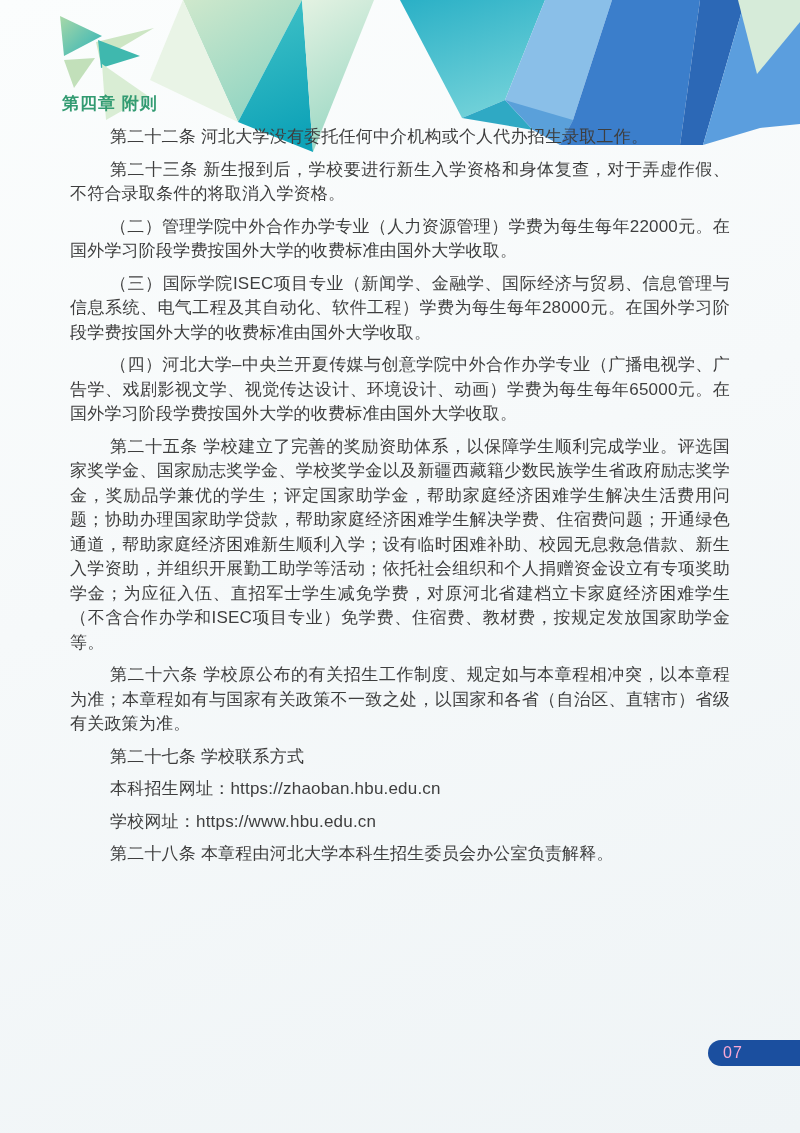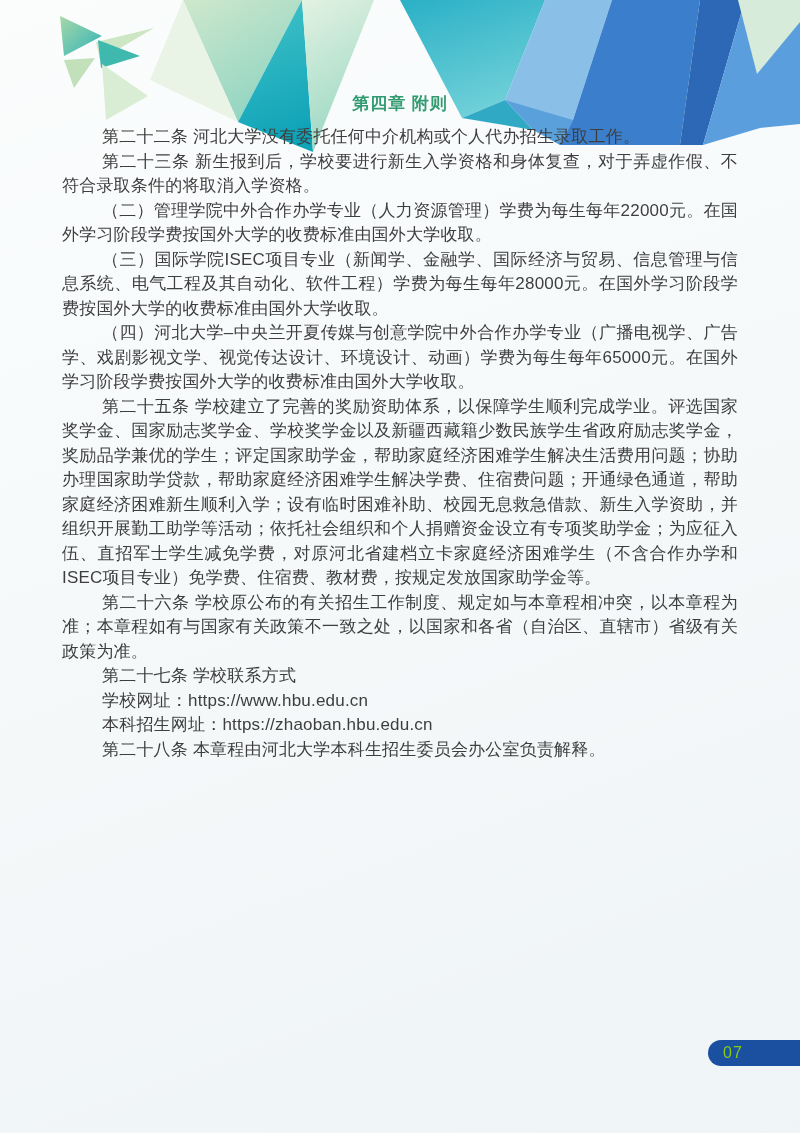--- a/index.html
+++ b/index.html
@@ -26,41 +26,41 @@
     color:#3e3e3e;
     font-size:17px;
     line-height:24.5px;
     text-align:justify;
     z-index:2;
   }
   .chapter-title{
     font-size:17px;
     font-weight:bold;
     color:#339b72;
-    text-align:center;
+    text-align:left;
     margin:0 0 9px 0;
     line-height:24px;
     letter-spacing:1px;
   }
   .content p{
-    margin:0;
+    margin:8px;
     text-indent:40px;
     letter-spacing:0.2px;
   }
   .page-pill{
     position:absolute;
     left:708px;top:1040px;
     width:100px;height:26px;
     background:#1b4f9f;
     border-radius:13px 0 0 13px;
     display:flex;align-items:center;
     z-index:3;
   }
   .page-pill span{
-    color:#84cc16;
+    color:#f9a8d4;
     font-size:16px;
     font-weight:500;
     padding-left:15px;
     letter-spacing:1px;
   }
 </style>
 </head>
 <body>
 
 <div class="page">
@@ -113,22 +113,22 @@
   <div class="content">
     <h1 class="chapter-title">第四章 附则</h1>
     <p>第二十二条 河北大学没有委托任何中介机构或个人代办招生录取工作。</p>
     <p>第二十三条 新生报到后，学校要进行新生入学资格和身体复查，对于弄虚作假、不符合录取条件的将取消入学资格。</p>
     <p>（二）管理学院中外合作办学专业（人力资源管理）学费为每生每年22000元。在国外学习阶段学费按国外大学的收费标准由国外大学收取。</p>
     <p>（三）国际学院ISEC项目专业（新闻学、金融学、国际经济与贸易、信息管理与信息系统、电气工程及其自动化、软件工程）学费为每生每年28000元。在国外学习阶段学费按国外大学的收费标准由国外大学收取。</p>
     <p>（四）河北大学–中央兰开夏传媒与创意学院中外合作办学专业（广播电视学、广告学、戏剧影视文学、视觉传达设计、环境设计、动画）学费为每生每年65000元。在国外学习阶段学费按国外大学的收费标准由国外大学收取。</p>
     <p>第二十五条 学校建立了完善的奖励资助体系，以保障学生顺利完成学业。评选国家奖学金、国家励志奖学金、学校奖学金以及新疆西藏籍少数民族学生省政府励志奖学金，奖励品学兼优的学生；评定国家助学金，帮助家庭经济困难学生解决生活费用问题；协助办理国家助学贷款，帮助家庭经济困难学生解决学费、住宿费问题；开通绿色通道，帮助家庭经济困难新生顺利入学；设有临时困难补助、校园无息救急借款、新生入学资助，并组织开展勤工助学等活动；依托社会组织和个人捐赠资金设立有专项奖助学金；为应征入伍、直招军士学生减免学费，对原河北省建档立卡家庭经济困难学生（不含合作办学和ISEC项目专业）免学费、住宿费、教材费，按规定发放国家助学金等。</p>
     <p>第二十六条 学校原公布的有关招生工作制度、规定如与本章程相冲突，以本章程为准；本章程如有与国家有关政策不一致之处，以国家和各省（自治区、直辖市）省级有关政策为准。</p>
     <p>第二十七条 学校联系方式</p>
+    <p>本科招生网址：https://zhaoban.hbu.edu.cn</p>
     <p>学校网址：https://www.hbu.edu.cn</p>
-    <p>本科招生网址：https://zhaoban.hbu.edu.cn</p>
     <p>第二十八条 本章程由河北大学本科生招生委员会办公室负责解释。</p>
   </div>
 
   <div class="page-pill">
     <span>07</span>
   </div>
 
 </div>
 
 </body></html>

